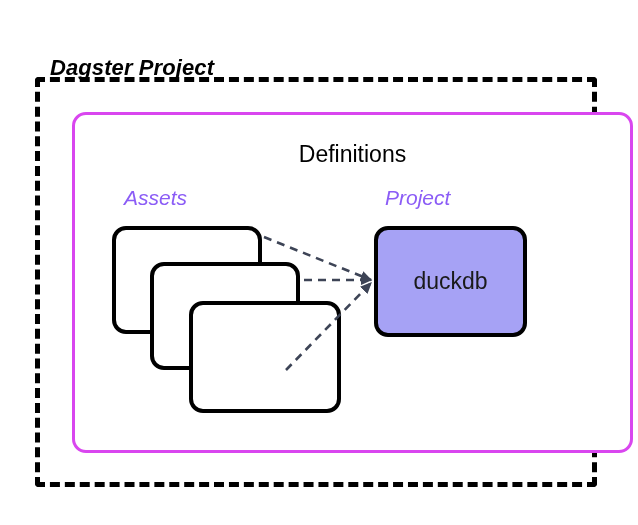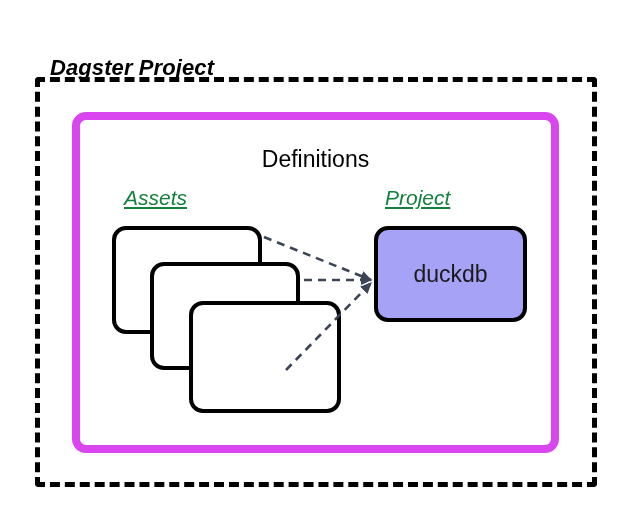--- a/index.html
+++ b/index.html
@@ -43,24 +43,24 @@
     border: 5px dashed #000000;
     border-radius: 4px;
     background: transparent;
   }
 
   
   .definitions-box {
     position: absolute;
     left: 72px;
     top: 112px;
-    width: 487px;
+    width: 561px;
     height: 341px;
     box-sizing: border-box;
-    border: 8px solid #d946ef;
+    border: 3px solid #d946ef;
     border-radius: 14px;
     background: #ffffff;
   }
   .definitions-label {
     position: absolute;
     left: 0;
     right: 0;
     top: 26px;
     text-align: center;
     font-size: 23px;
@@ -68,23 +68,22 @@
     font-style: normal;
     color: #000000;
   }
 
   
   .group-label {
     position: absolute;
     font-size: 21px;
     font-style: italic;
     font-weight: normal;
-    color: #15803d;
+    color: #8b5cf6;
     white-space: nowrap;
-    text-decoration: underline;
   }
   .group-label.assets { left: 124px; top: 186px; }
   .group-label.resource { left: 385px; top: 186px; }
 
   
   .asset-card {
     position: absolute;
     box-sizing: border-box;
     width: 150px;
     height: 108px;
@@ -96,21 +95,21 @@
   .asset-card.c2 { left: 150px; top: 262px; z-index: 4; }
   .asset-card.c3 { left: 189px; top: 301px; z-index: 5; width: 152px; height: 112px; }
 
   
   .resource-card {
     position: absolute;
     left: 374px;
     top: 226px;
     box-sizing: border-box;
     width: 153px;
-    height: 96px;
+    height: 111px;
     border: 4px solid #000000;
     border-radius: 14px;
     display: flex;
     align-items: center;
     justify-content: center;
     z-index: 6;
   }
   .resource-label {
     font-size: 23px;
     font-weight: normal;

